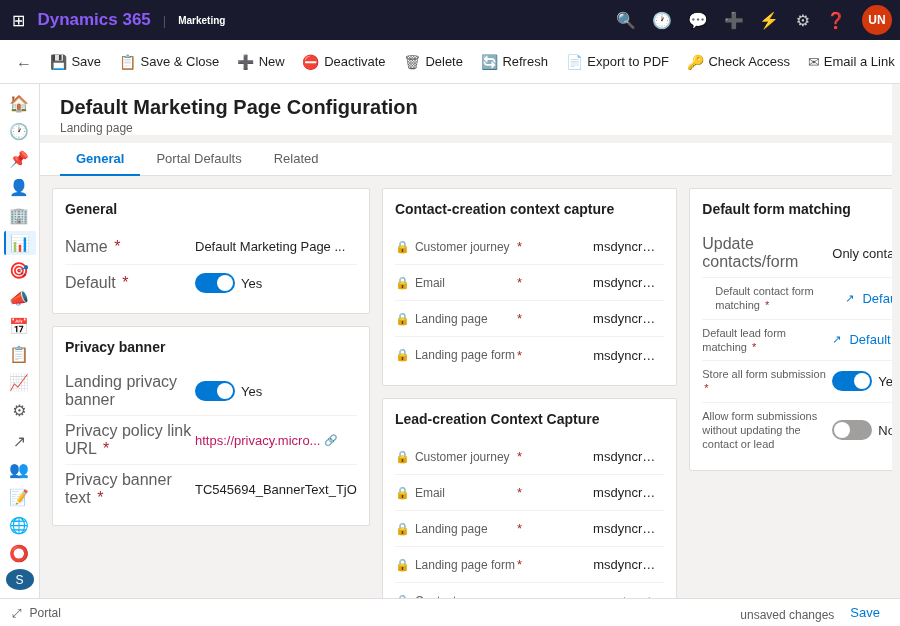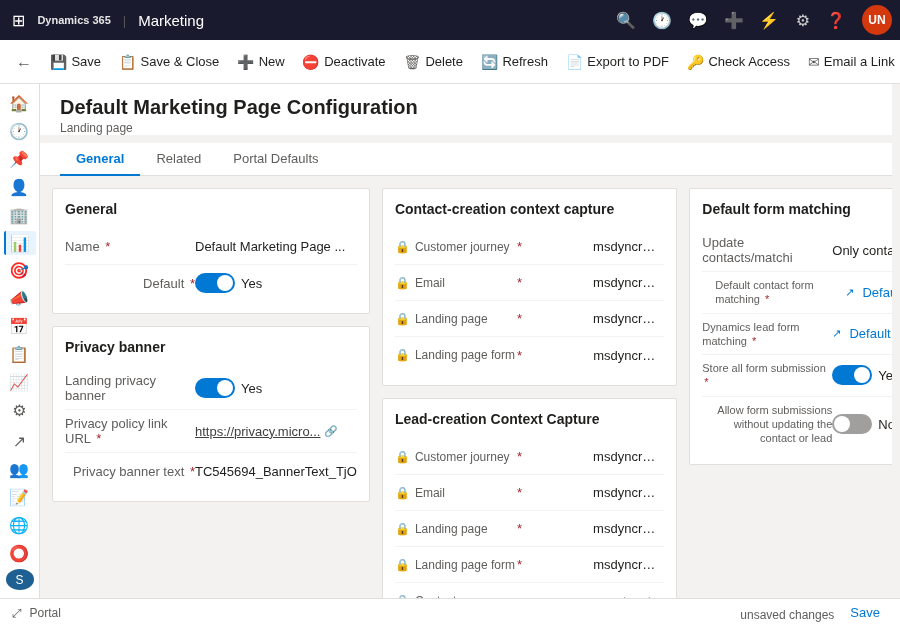--- a/index.html
+++ b/index.html
@@ -9,23 +9,23 @@
     .top-nav {
       background: #1a1a2e;
       height: 40px;
       display: flex;
       align-items: center;
       padding: 0 8px;
       flex-shrink: 0;
     }
     .top-nav-left { display: flex; align-items: center; gap: 8px; }
     .nav-grid-icon { color: #fff; font-size: 16px; cursor: pointer; padding: 4px; }
-    .nav-logo { color: #e5e5e5; font-size: 11px; font-weight: 600; }
+    .nav-logo { color: #8b5cf6; font-size: 17px; font-weight: 600; }
     .nav-separator { color: #555; margin: 0 4px; }
-    .nav-app { color: #fff; font-size: 15px; }
+    .nav-app { color: #fff; font-size: 10px; font-weight: bold; }
     .top-nav-right { margin-left: auto; display: flex; align-items: center; gap: 16px; }
     .top-nav-right .icon { color: #ccc; font-size: 16px; cursor: pointer; }
     .user-avatar { width: 30px; height: 30px; background: #d4380d; border-radius: 50%; display: flex; align-items: center; justify-content: center; color: #fff; font-size: 12px; font-weight: 600; cursor: pointer; }
 
     
     .command-bar {
       background: #fff;
       border-bottom: 1px solid #e1dfdd;
       height: 44px;
       display: flex;
@@ -145,24 +145,24 @@
     }
 
     
     .form-row {
       display: flex;
       align-items: center;
       padding: 6px 0;
       border-bottom: 1px solid #f3f2f1;
       min-height: 36px;
     }
-    .form-row:last-child { border-bottom: none; text-align: right; }
+    .form-row:last-child { border-bottom: none; }
     .form-label {
       width: 130px;
-      font-size: 13px;
+      font-size: 16px;
       color: #605e5c;
       flex-shrink: 0;
     }
     .required-dot {
       color: #a4262c;
       margin-left: 2px;
     }
     .form-value {
       flex: 1;
       font-size: 13px;
@@ -352,22 +352,22 @@
 
   <div class="content-area">
 
     <div class="page-header">
       <div class="page-title">Default Marketing Page Configuration</div>
       <div class="page-subtitle">Landing page</div>
     </div>
 
     <div class="tabs">
       <div class="tab active">General</div>
+      <div class="tab">Portal Defaults</div>
       <div class="tab">Related</div>
-      <div class="tab">Portal Defaults</div>
     </div>
 
     <div class="form-content">
 
       <div class="left-cards">
 
         <div class="card">
           <div class="card-title">General</div>
 
           <div class="form-row">
@@ -406,21 +406,21 @@
               <span class="toggle-label">Yes</span>
             </div>
           </div>
 
           <div class="form-row">
             <div class="form-label">
               <span>Privacy policy link URL</span>
               <span class="required-dot">*</span>
             </div>
             <div class="form-value" style="display:flex;align-items:center;gap:4px;">
-              <span style="color:#404040;cursor:pointer;text-decoration:underline;">https://privacy.micro...</span>
+              <span style="color:#be185d;cursor:pointer;">https://privacy.micro...</span>
               <span style="font-size:11px;color:#605e5c;">🔗</span>
             </div>
           </div>
 
 
           <div class="form-row">
             <div class="form-label">
               <span>Privacy banner text</span>
               <span class="required-dot">*</span>
             </div>
@@ -511,39 +511,39 @@
         </div>
       </div>
 
       <div class="right-cards">
 
         <div class="card">
           <div class="card-title">Default form matching</div>
 
           <div class="form-row">
             <div class="form-label">
-              <span>Update contacts/matchi</span>
+              <span>Update contacts/form</span>
             </div>
             <div class="form-value">Only contacts</div>
           </div>
 
           <div class="form-row">
             <div class="form-label" style="font-size:11px;line-height:1.3;margin-left:13px;">
               <span>Default contact form matching</span>
               <span class="required-dot">*</span>
             </div>
             <div class="form-value" style="display:flex;align-items:center;gap:4px;">
               <span class="external-link-icon">↗</span>
               <span class="link-text">Default contact mat...</span>
             </div>
           </div>
 
           <div class="form-row">
             <div class="form-label" style="font-size:11px;line-height:1.3;">
-              <span>Dynamics lead form matching</span>
+              <span>Default lead form matching</span>
               <span class="required-dot">*</span>
             </div>
             <div class="form-value" style="display:flex;align-items:center;gap:4px;">
               <span class="external-link-icon">↗</span>
               <span class="link-text">Default lead matchi...</span>
             </div>
           </div>
 
           <div class="form-row">
             <div class="form-label" style="font-size:11px;line-height:1.3;">

